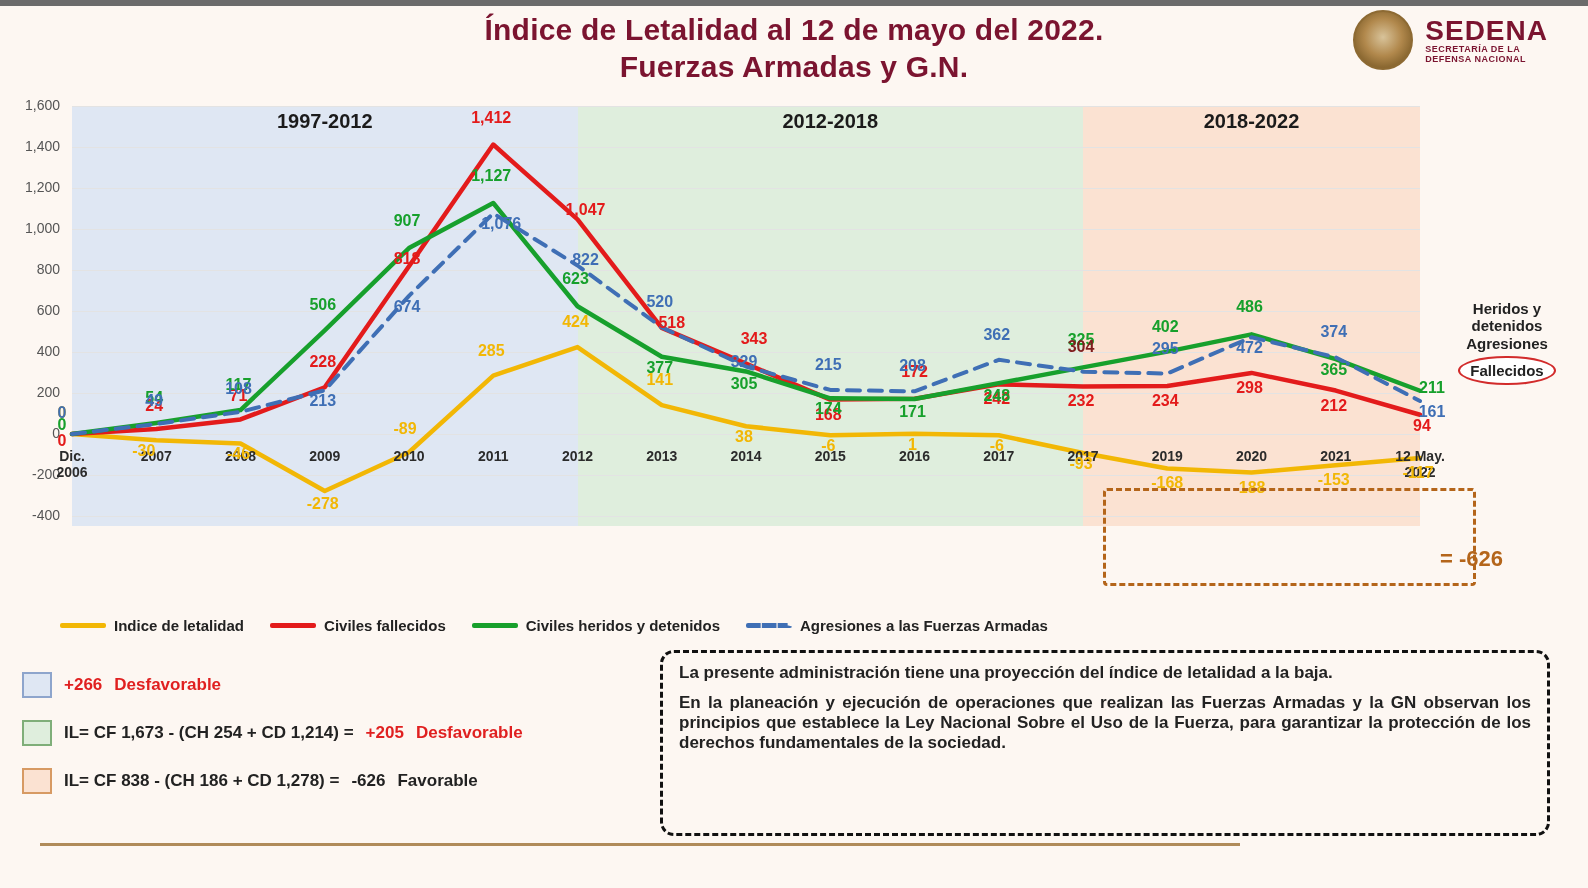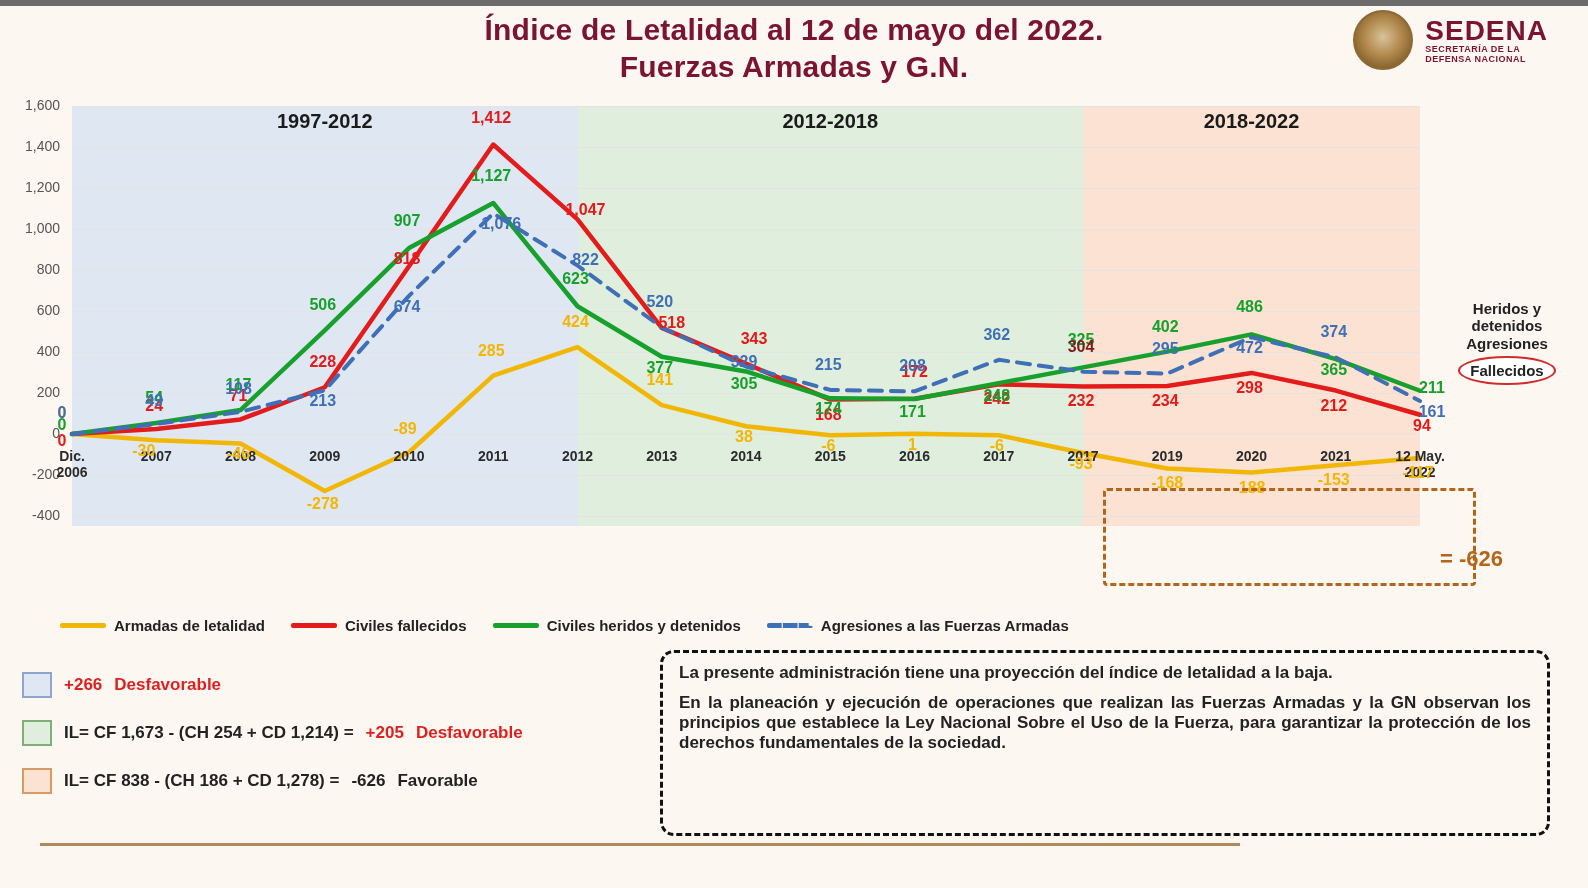--- a/index.html
+++ b/index.html
@@ -201,21 +201,21 @@
     <div class="dlabel" style="color: rgb(63, 111, 181); left: 1227.5px; top: 243.24px; width: 44px; text-align: center;">472</div>
     <div class="dlabel" style="color: rgb(63, 111, 181); left: 1311.75px; top: 227.33px; width: 44px; text-align: center;">374</div>
     <div class="dlabel" style="color: rgb(63, 111, 181); left: 1410px; top: 306.995px; width: 44px; text-align: center;">161</div>
     <div class="dashbox" style="left: 1103px; top: 392px; width: 367px; height: 92px;"></div>
     <div class="sum" style="left: 1440px; top: 450px;">= -626</div>
   </div>
 
 <div class="legend" id="legend">
     <div class="item">
       <span class="swatch" style="background: rgb(242, 183, 5);"></span>
-      <span>Armadas de letalidad</span>
+      <span>Indice de letalidad</span>
     </div>
     <div class="item">
       <span class="swatch" style="background: rgb(227, 27, 27);"></span>
       <span>Civiles fallecidos</span>
     </div>
     <div class="item">
       <span class="swatch" style="background: rgb(23, 160, 44);"></span>
       <span>Civiles heridos y detenidos</span>
     </div>
     <div class="item">

